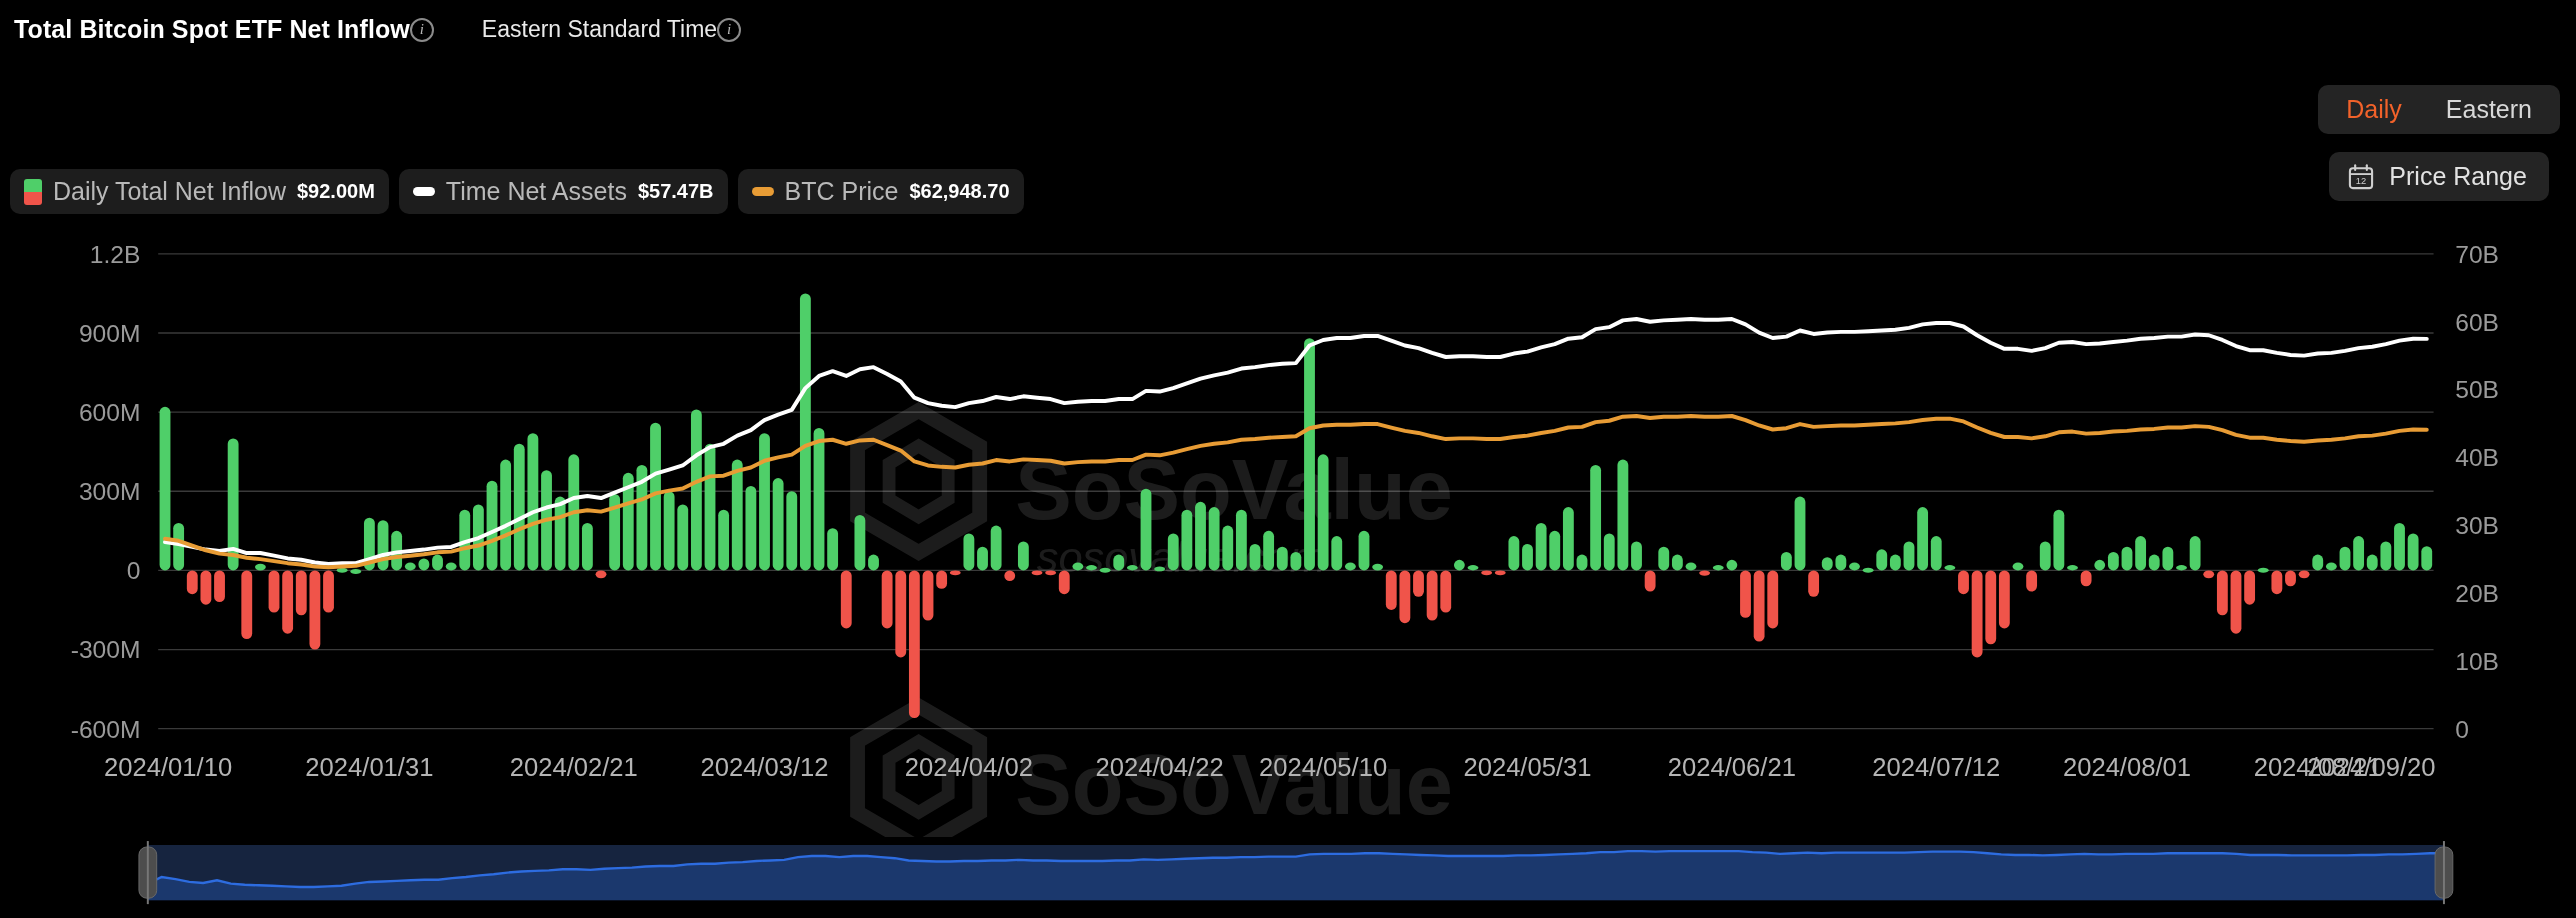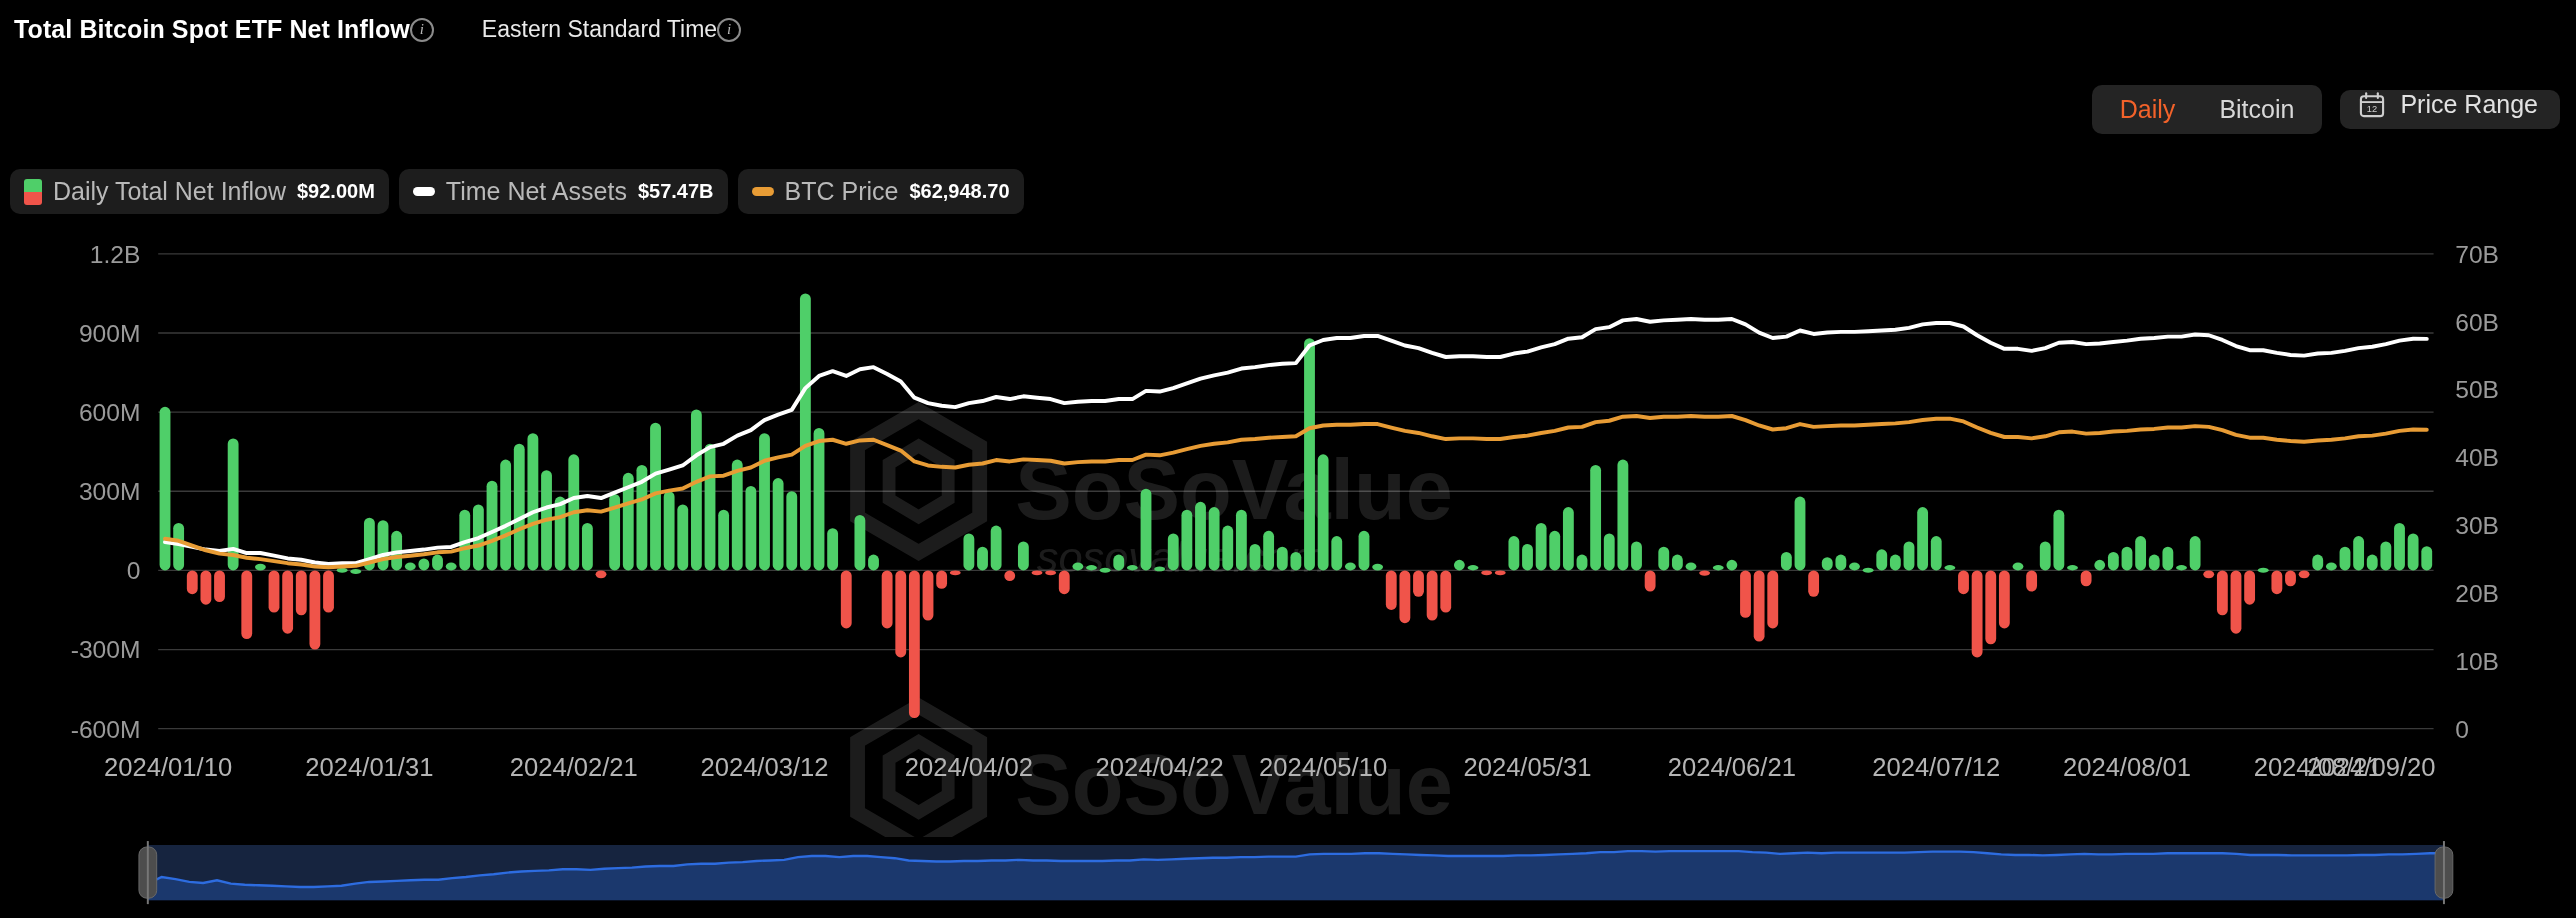--- a/index.html
+++ b/index.html
@@ -25,35 +25,35 @@
     width: 24px; height: 24px; border-radius: 50%;
     border: 2px solid #8b8b8b; color: #b8b8b8;
     font-size: 15px; font-style: italic; font-family: "Liberation Serif", serif;
     display: inline-flex; align-items: center; justify-content: center;
     flex: none; line-height: 1;
   }
 
   
   .toolbar {
     position: absolute; right: 16px; top: 85px;
-    display: flex; align-items: center; gap: 18px;
+    display: flex; align-items: center; gap: 18px; flex-direction: column;
   }
   .seg-group {
     display: flex; align-items: center; background: #242424;
     border-radius: 10px; padding: 5px 6px;
   }
   .seg-btn {
     font-size: 25px; padding: 5px 22px; border-radius: 8px;
     color: #d8d8d8; background: transparent; white-space: nowrap;
     border: none; cursor: pointer; font-family: inherit;
   }
   .seg-btn.active { color: #f2622a; }
   .date-btn {
     display: flex; align-items: center; gap: 14px;
-    background: #242424; border-radius: 10px; padding: 0 22px 10px 18px;
+    background: #242424; border-radius: 10px; padding: 10px 22px 10px 18px;
     color: #e2e2e2; font-size: 25px; border: none; cursor: pointer;
     font-family: inherit; white-space: nowrap;
   }
   .cal-icon { width: 28px; height: 28px; flex: none; }
 
   
   .legend {
     position: absolute; left: 10px; top: 169px;
     display: flex; align-items: center; gap: 10px;
   }
@@ -85,21 +85,21 @@
   <div class="titlebar">
     <span class="app-title">Total Bitcoin Spot ETF Net Inflow</span>
     <span class="info-icon">i</span>
     <span class="tz-label">Eastern Standard Time</span>
     <span class="info-icon">i</span>
   </div>
 
   <div class="toolbar">
     <div class="seg-group">
       <button class="seg-btn active">Daily</button>
-      <button class="seg-btn">Bitcoin</button>
+      <button class="seg-btn">Eastern</button>
     </div>
     <button class="date-btn">
       <svg class="cal-icon" viewBox="0 0 24 24">
         <rect x="2.5" y="4.5" width="19" height="17" rx="2.5" fill="none" stroke="#cfcfcf" stroke-width="1.8"></rect>
         <line x1="2.5" y1="9.5" x2="21.5" y2="9.5" stroke="#cfcfcf" stroke-width="1.6"></line>
         <line x1="7" y1="2" x2="7" y2="6" stroke="#cfcfcf" stroke-width="1.8" stroke-linecap="round"></line>
         <line x1="17" y1="2" x2="17" y2="6" stroke="#cfcfcf" stroke-width="1.8" stroke-linecap="round"></line>
         <text x="12" y="18.2" font-size="8" fill="#cfcfcf" text-anchor="middle" font-family="Liberation Sans, sans-serif">12</text>
       </svg>
       <span>Price Range</span>

